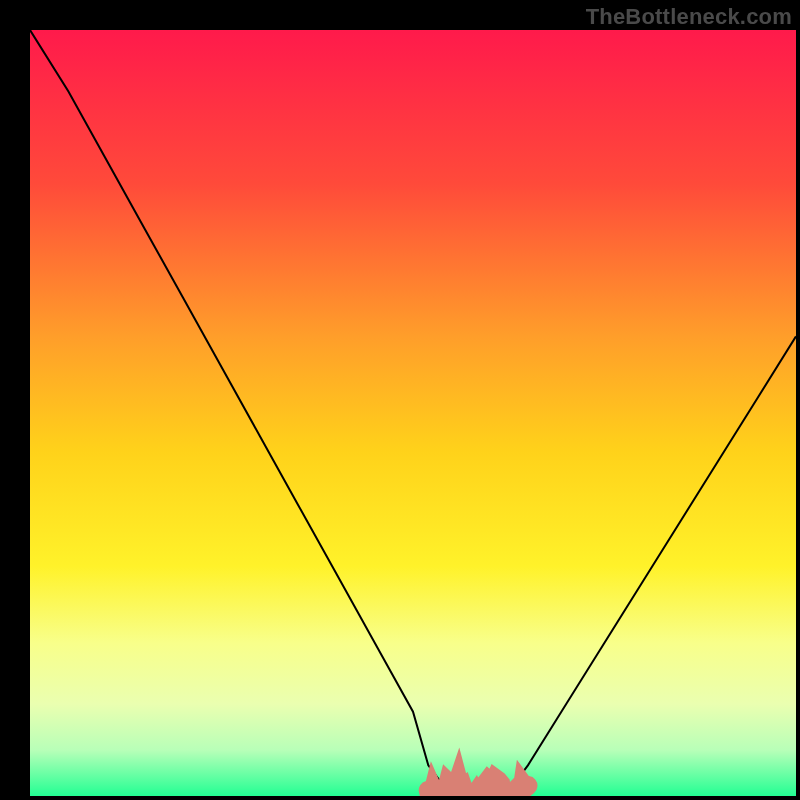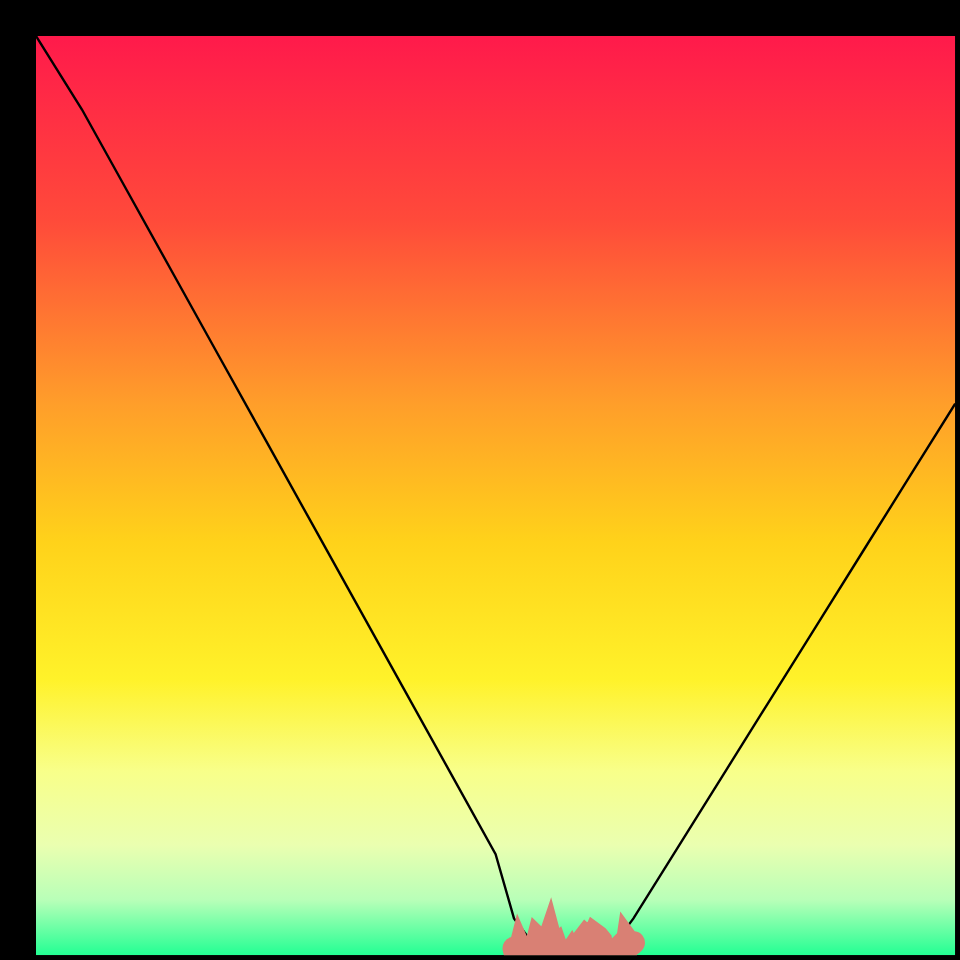--- a/index.html
+++ b/index.html
@@ -37,20 +37,21 @@
   svg {
     display: block;
     width: 100%;
     height: 100%;
   }
 </style>
 </head>
 <body>
 
 <div class="frame">
+  <div class="watermark">TheBottleneck.com</div>
 
   <div class="plot-wrap">
     <svg id="chart-svg" viewBox="0 0 766 766" preserveAspectRatio="none">
       <defs>
         <linearGradient id="bg-grad" x1="0" y1="0" x2="0" y2="1">
             <stop offset="0%" stop-color="#ff1a4b"></stop>
             <stop offset="20%" stop-color="#ff4a3a"></stop>
             <stop offset="40%" stop-color="#ff9e2a"></stop>
             <stop offset="55.00000000000001%" stop-color="#ffd21a"></stop>
             <stop offset="70%" stop-color="#fff22a"></stop>

